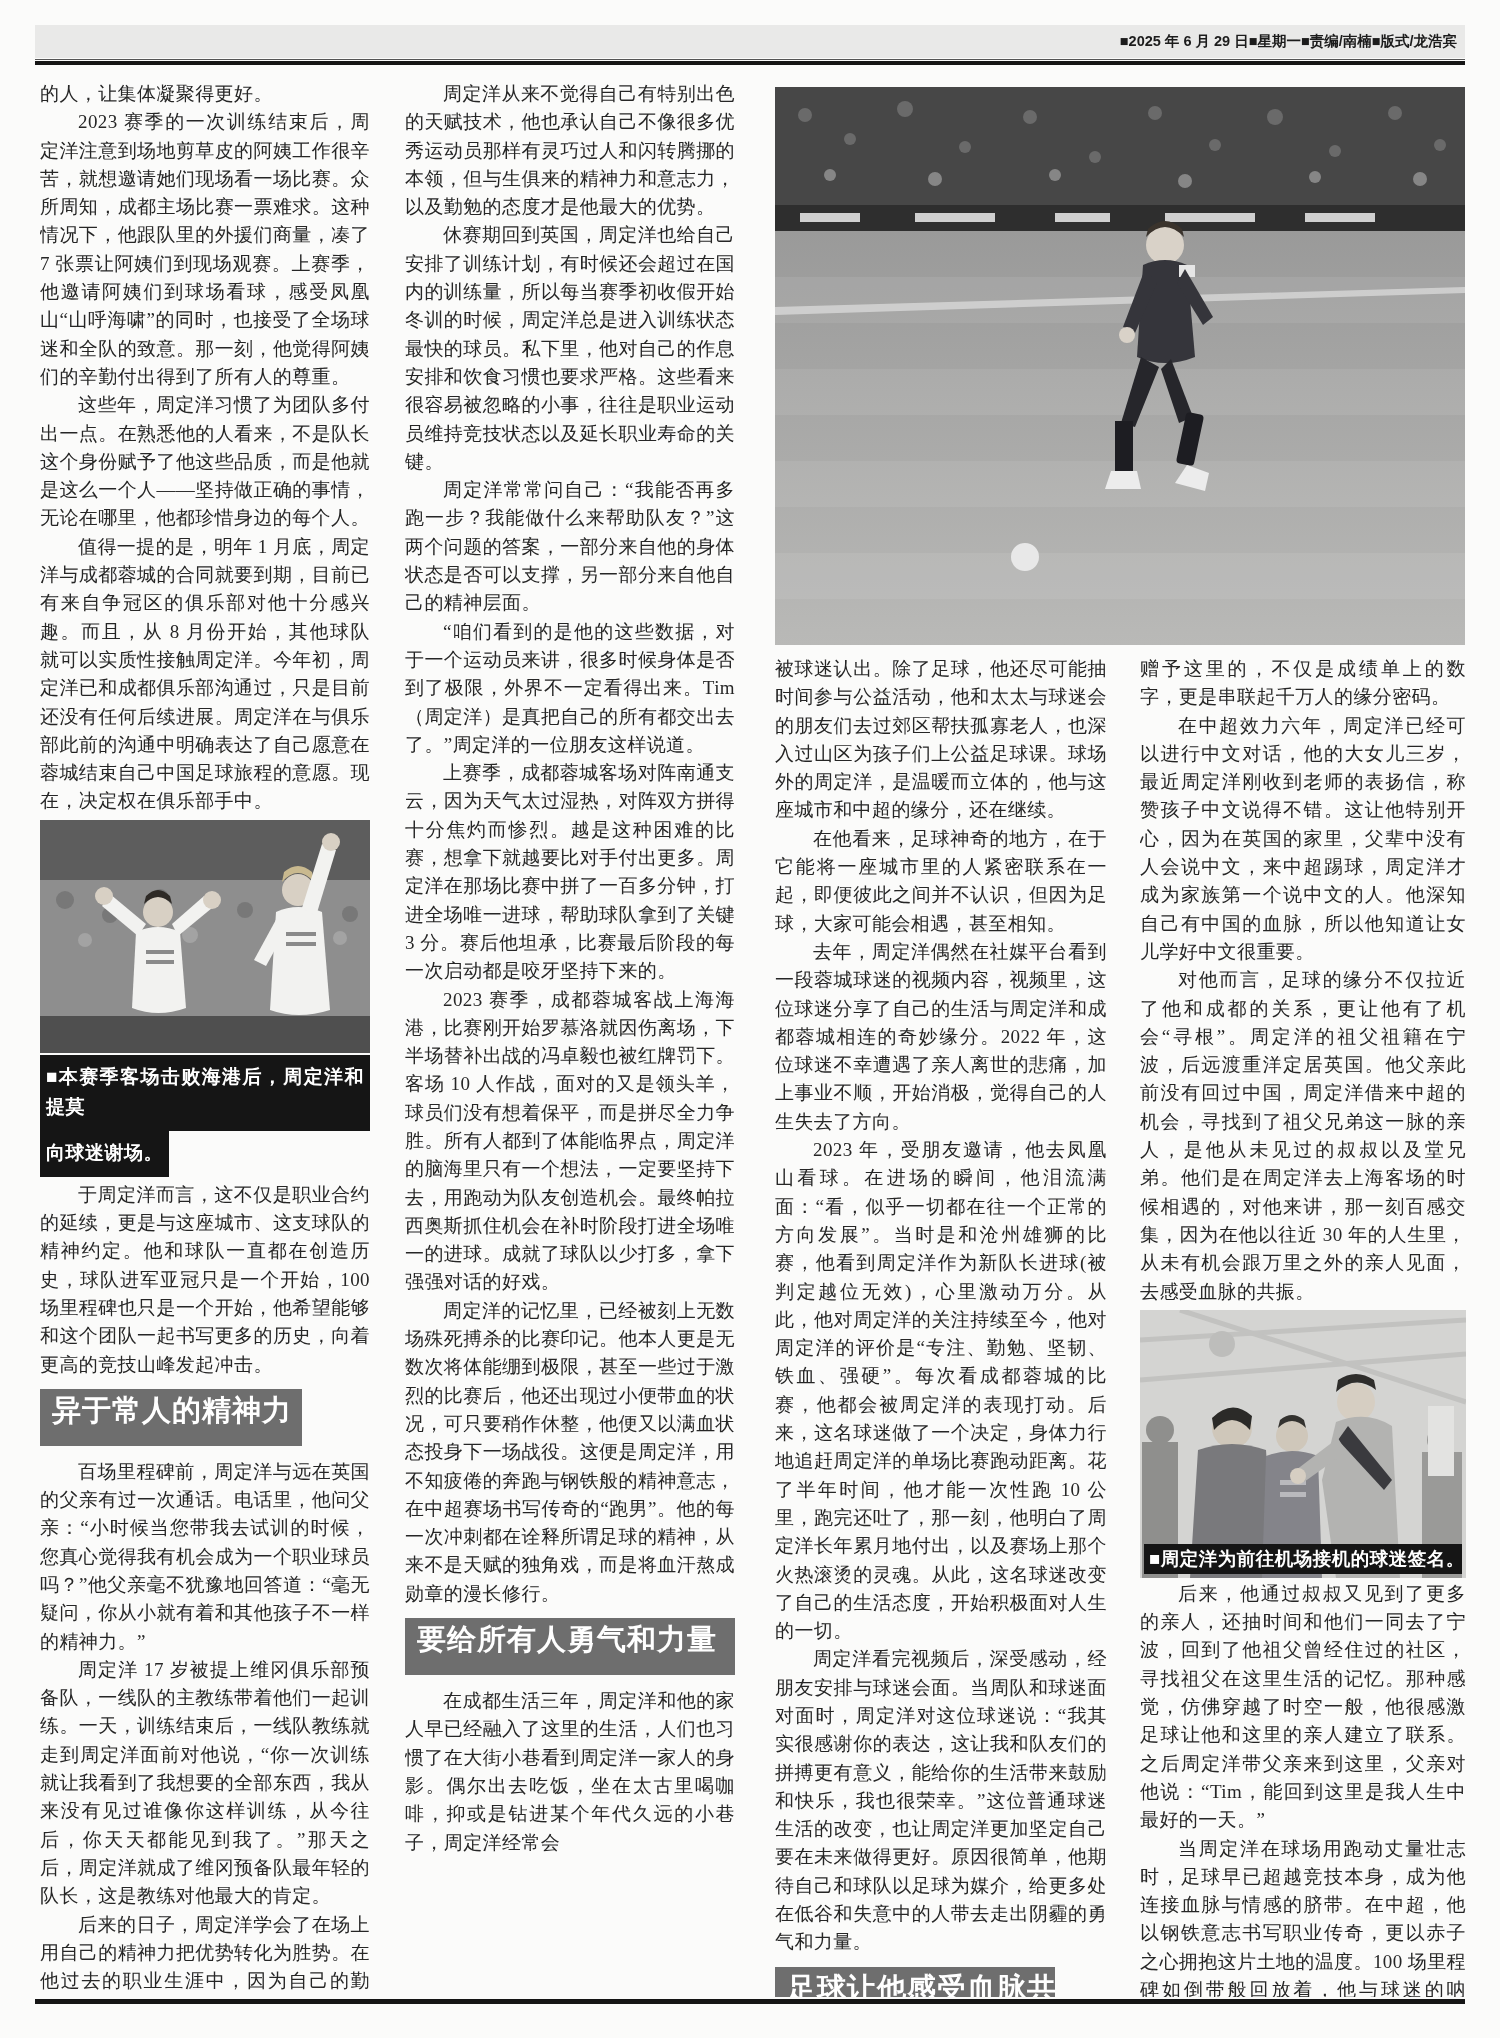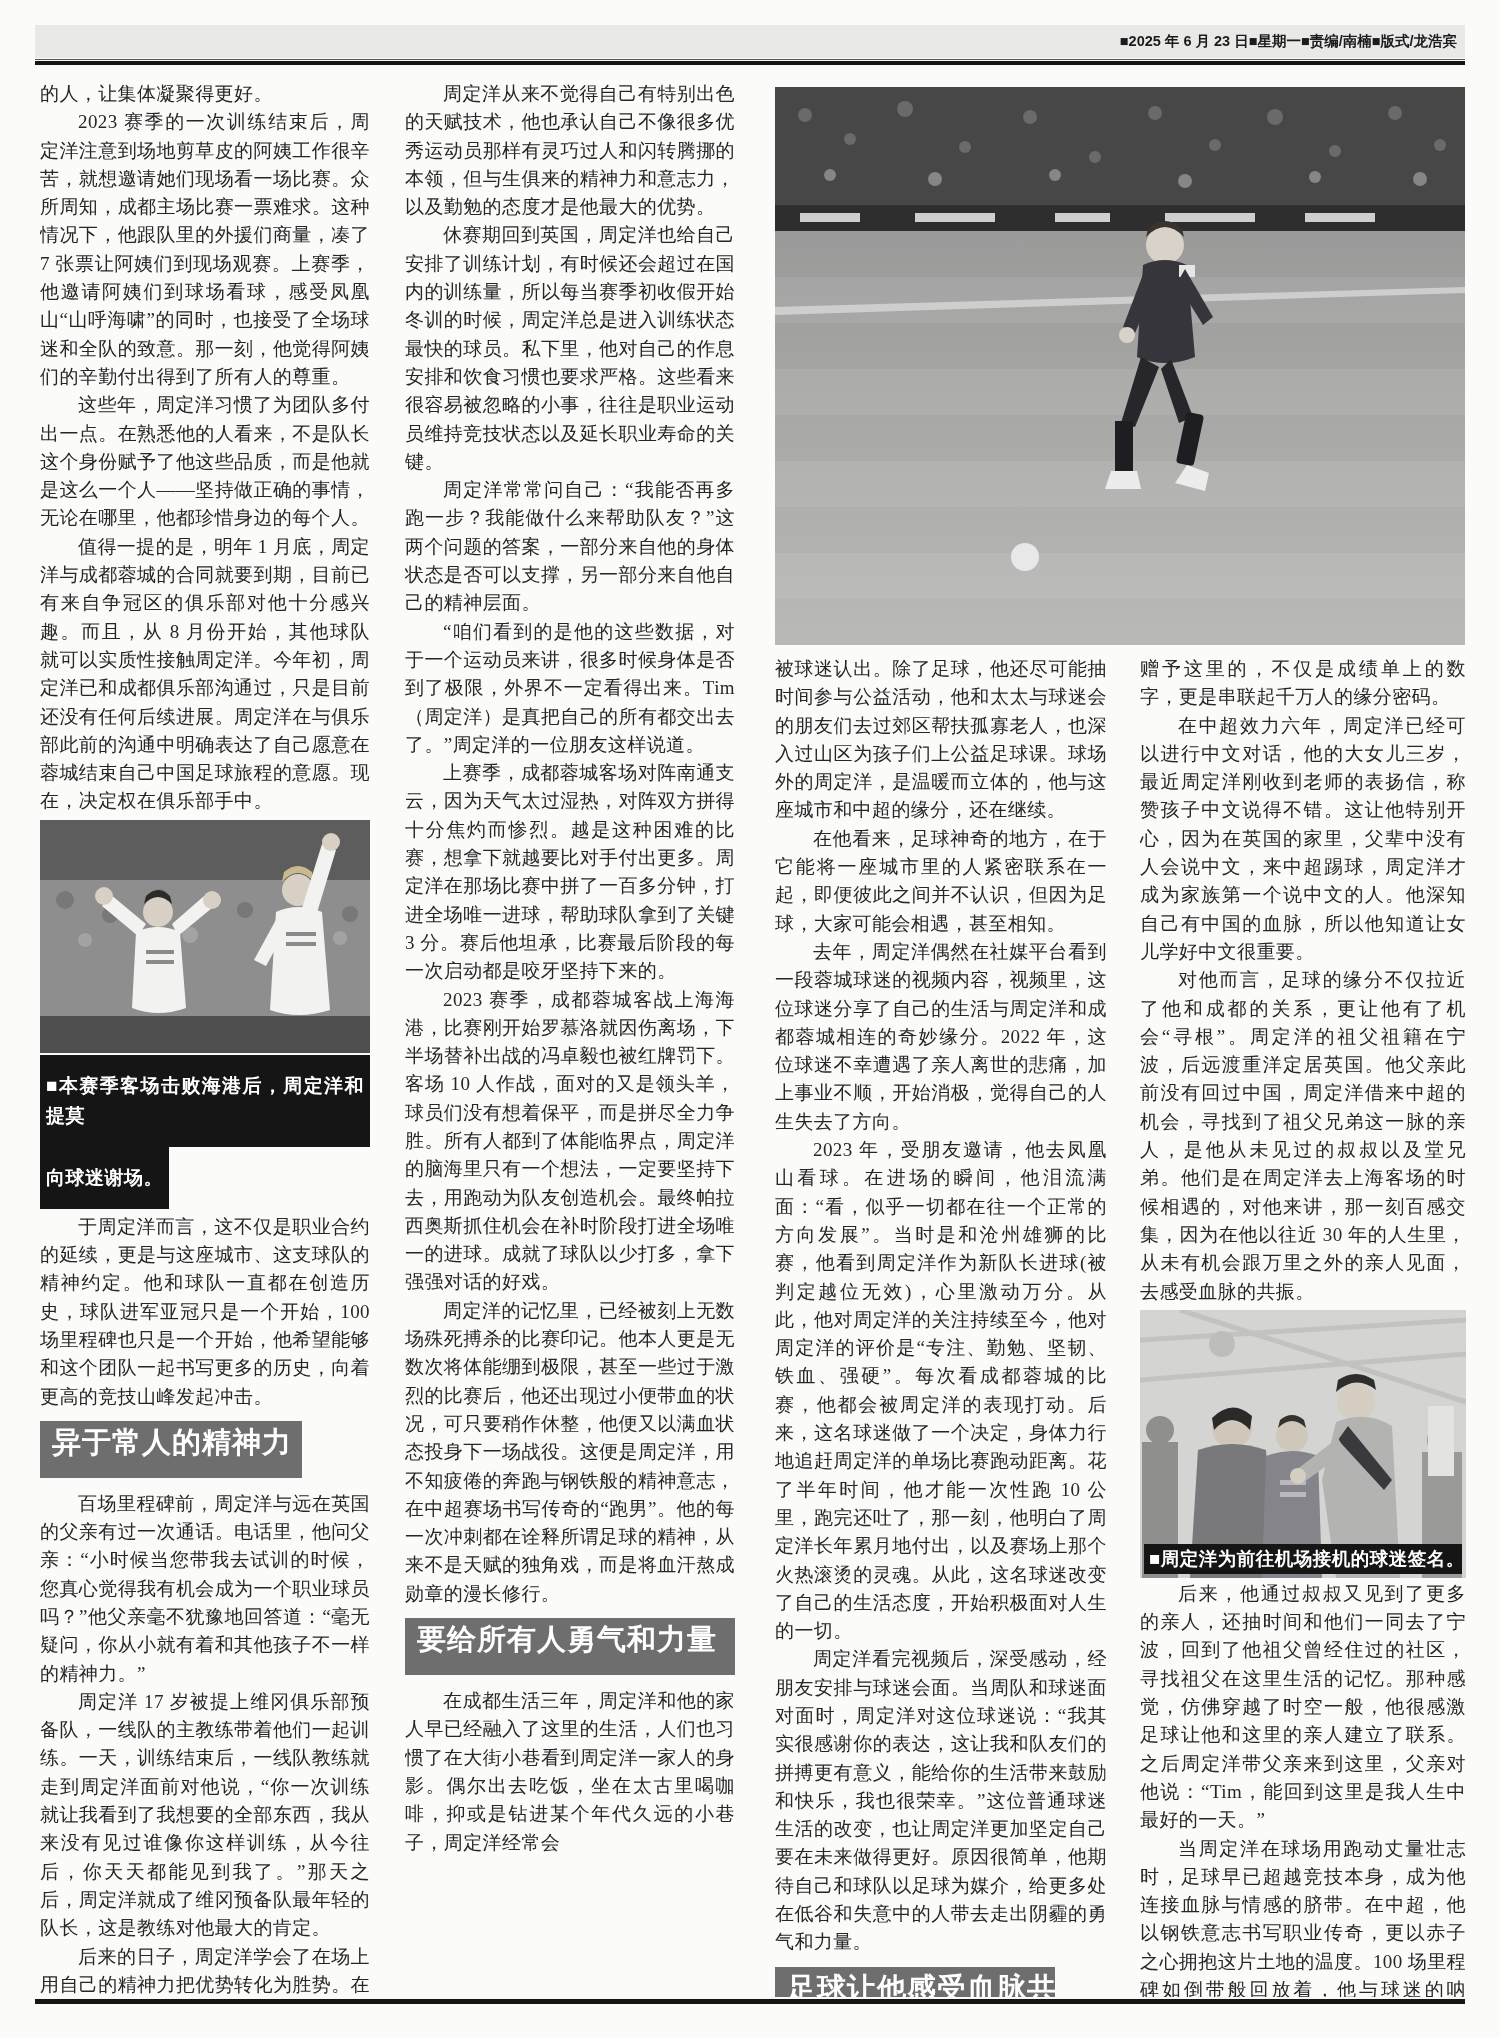--- a/index.html
+++ b/index.html
@@ -41,42 +41,42 @@
   .sec-header.w-narrow { width:262px; }
   .sec-header.w-full   { width:100%; }
   .sec-header.w-mid    { width:280px; }
 
   .inline-photo { position:relative; margin:4px 0 2px; }
   .inline-photo svg { display:block; }
 
   .cap-block { line-height:32px; margin:2px 0 4px; }
   .cap-line {
     display:inline-block; background:#151515; color:#fff;
-    font-family:Liberation Serif, serif; font-weight:bold;
-    font-size:19px; line-height:30px; padding:16px 6px; letter-spacing:0.5px;
+    font-family:Liberation Mono, monospace; font-weight:bold;
+    font-size:19px; line-height:30px; padding:8px 6px; letter-spacing:0.5px;
     text-indent:0;
   }
 
   .main-photo { position:absolute; left:775px; top:87px; width:690px; height:558px; }
   .main-photo svg { display:block; }
   .overlay-cap {
     position:absolute; left:6px; bottom:6px;
     background:#151515; color:#fff;
     font-family:"Liberation Sans", sans-serif; font-weight:bold;
     font-size:19px; line-height:30px; padding:0 8px; letter-spacing:0.5px;
     white-space:nowrap;
   }
   .overlay-cap.airport { left:4px; right:4px; bottom:4px; font-size:18.5px; padding:0 5px; white-space:nowrap; }
 </style>
 </head>
 <body>
 
 <div class="page">
 
-  <div class="dateline">■2025 年 6 月 23 日■星期一■责编/南楠■版式/龙浩宾</div>
+  <div class="dateline">■2025 年 6 月 29 日■星期一■责编/南楠■版式/龙浩宾</div>
   <div class="rule-top"></div>
   <div class="rule-bottom"></div>
 
   <div class="main-photo">
     <svg width="690" height="558" viewBox="0 0 690 558">
       <defs>
         <linearGradient id="pitch" x1="0" y1="0" x2="0" y2="1">
           <stop offset="0" stop-color="#8f8f8f"></stop>
             <stop offset="1" stop-color="#b9b9b7"></stop>
         </linearGradient>

